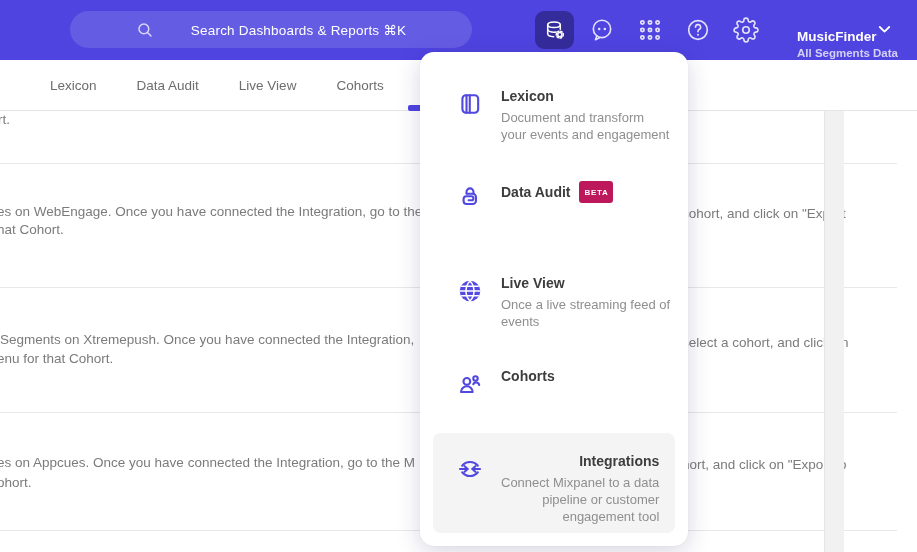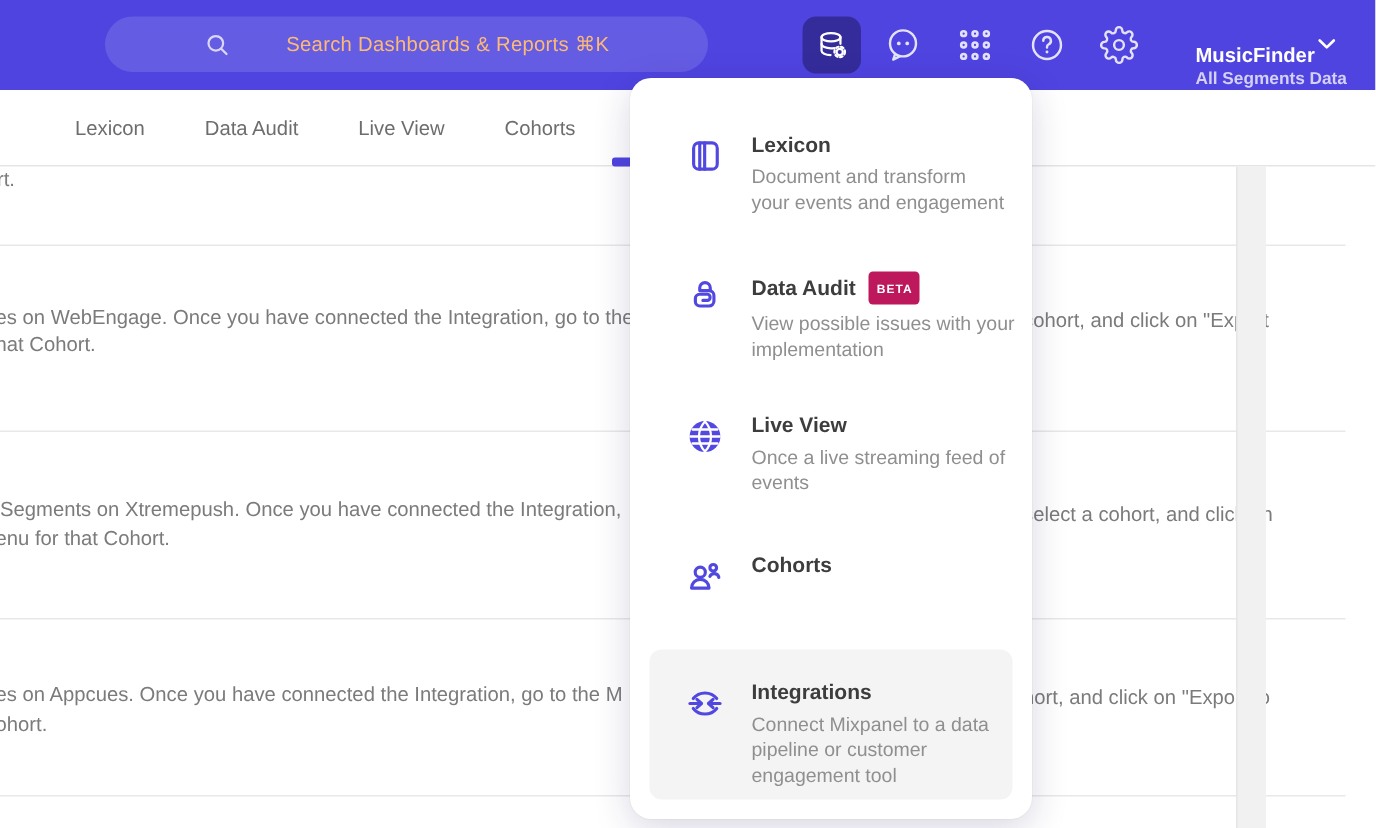--- a/index.html
+++ b/index.html
@@ -3,21 +3,21 @@
 <meta charset="utf-8">
 <style>
   * { margin:0; padding:0; box-sizing:border-box; }
   body { font-family:"Liberation Sans","DejaVu Sans",sans-serif; background:#fff; }
   .screen { position:relative; width:917px; height:552px; overflow:hidden; background:#fff; }
 
   
   .header { position:absolute; left:0; top:0; width:917px; height:60px; background:#4F44E0; z-index:5; }
   .search-bar { position:absolute; left:70px; top:11px; width:402px; height:37px; border-radius:19px;
     background:rgba(255,255,255,0.13); display:flex; align-items:center; justify-content:center; gap:10px; cursor:text; }
-  .search-bar span { color:#fdba74; font-size:13.5px; letter-spacing:.2px;margin-left:27px; }
+  .search-bar span { color:#ffffff; font-size:13.5px; letter-spacing:.2px;margin-left:27px; }
   .icon-btn { position:absolute; width:26px; height:26px; top:17px; display:flex; align-items:center; justify-content:center; cursor:pointer; }
   .icon-btn-active { position:absolute; left:535px; top:11px; width:39px; height:38px; border-radius:9px;
     background:#352C9B; display:flex; align-items:center; justify-content:center; cursor:pointer; }
   .project-sel { position:absolute; left:797px; top:13px; cursor:pointer;margin-top:16px; }
   .project-name { color:#fff; font-size:13.5px; font-weight:700; }
   .project-sub { color:#D4D0F6; font-size:11.5px; font-weight:700; margin-top:3px; }
   .chevron { position:absolute; left:878px; top:25px; }
 
   
   .tabbar { position:absolute; left:0; top:60px; width:917px; height:51px; background:#fff;
@@ -33,21 +33,21 @@
 
   
   .panel { position:absolute; left:420px; top:52px; width:268px; height:494px; background:#fff; border-radius:14px;
     box-shadow:0 6px 24px rgba(35,30,90,0.18), 0 0 1px rgba(0,0,0,0.12); z-index:20; }
   .menu-item { position:absolute; left:36px; display:flex; gap:17px; cursor:pointer; }
   .mi-icon { width:28px; height:28px; flex:0 0 28px; margin-top:2px; }
   .mi-title { font-size:14px; font-weight:700; color:#3d3d3d; line-height:17px; }
   .mi-desc { font-size:13px; color:#8f8f8f; line-height:17px; margin-top:4px; white-space:pre-line; }
   .badge { display:inline-block; margin-left:9px; background:#be185d; color:#fff; font-size:8px; font-weight:700;
     letter-spacing:.7px; padding:2.5px 5px; border-radius:3px; vertical-align:2px; }
-  .menu-hl { position:absolute; left:13px; top:381px; width:242px; height:100px; background:#f4f4f4; border-radius:8px; cursor:pointer; }
+  .menu-hl { position:absolute; left:13px; top:381px; width:242px; height:100px; background:#f4f4f4; border-radius:8px; cursor:pointer;text-align:right; }
   .menu-hl .menu-item { left:23px; top:20px; }
 
   svg { display:block; }
 </style>
 </head>
 <body>
 
 <div class="screen">
 
   <div class="content">
@@ -166,22 +166,20 @@
 
     <div class="menu-item" style="top:129px">
       <svg class="mi-icon" viewBox="0 0 24 24" fill="none" stroke="#5148E0" stroke-width="1.8" stroke-linecap="round" stroke-linejoin="round">
         <path d="M9 9.2 V7.6 a3 3 0 0 1 6 0 V9.2"></path>
         <path d="M9.5 9.2 h4.8 a2.8 2.8 0 0 1 2.8 2.8 v3.2 a2.8 2.8 0 0 1 -2.8 2.8 h-5.2 a2.6 2.6 0 0 1 -2.6 -2.6 v-1.7 a2.4 2.4 0 0 1 2.4 -2.4 h4.4 a1.6 1.6 0 0 1 1.6 1.6 v0.3 a1.6 1.6 0 0 1 -1.6 1.6 h-2.5"></path>
       </svg>
       <div>
         <div class="mi-title">
           <span>Data Audit</span><span class="badge">BETA</span>
         </div>
-        <div class="mi-desc">View possible issues with your
-implementation</div>
       </div>
     </div>
 
     <div class="menu-item" style="top:223px">
       <svg class="mi-icon" viewBox="0 0 24 24">
         <circle cx="12" cy="12" r="8.8" fill="#5349E2"></circle>
         <g fill="none" stroke="#fff" stroke-width="1.3" stroke-linecap="round">
           <path d="M3.6 12 h16.8"></path>
           <path d="M12 3.4 a12.5 12.5 0 0 0 0 17.2"></path>
           <path d="M12 3.4 a12.5 12.5 0 0 1 0 17.2"></path>

